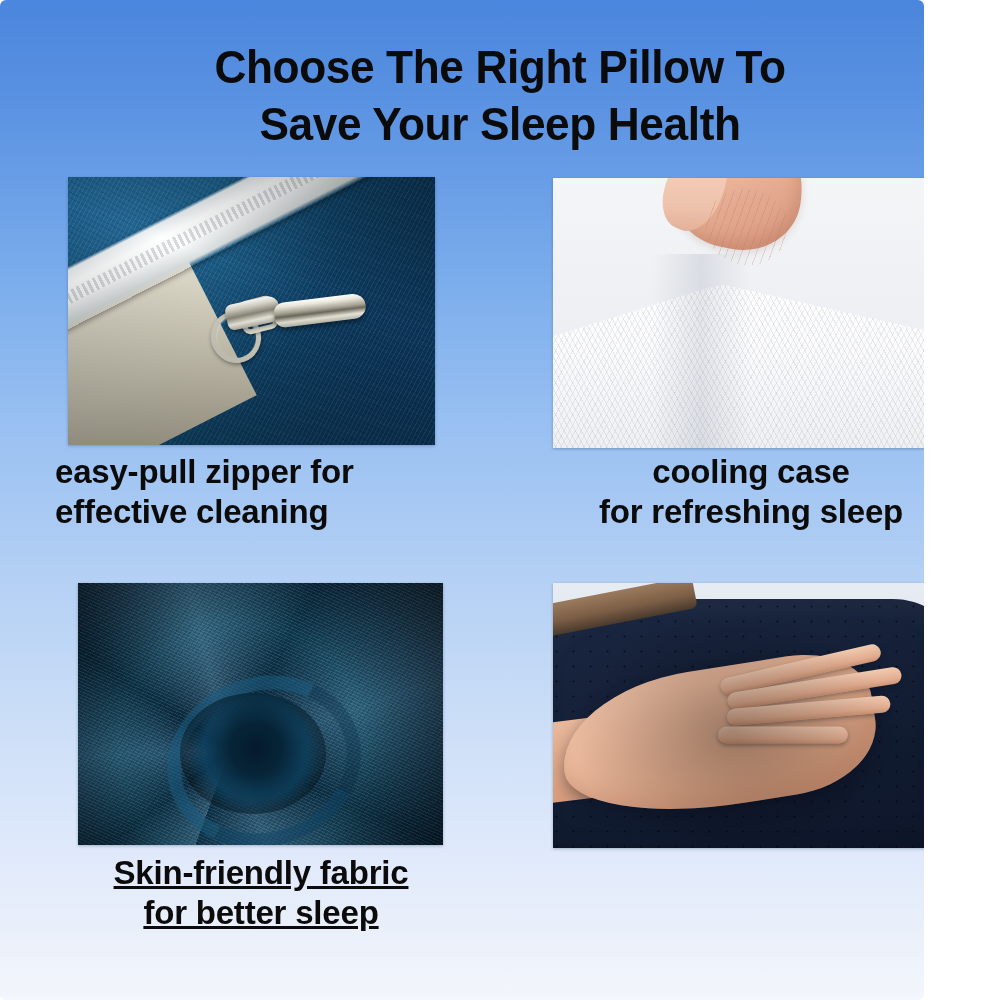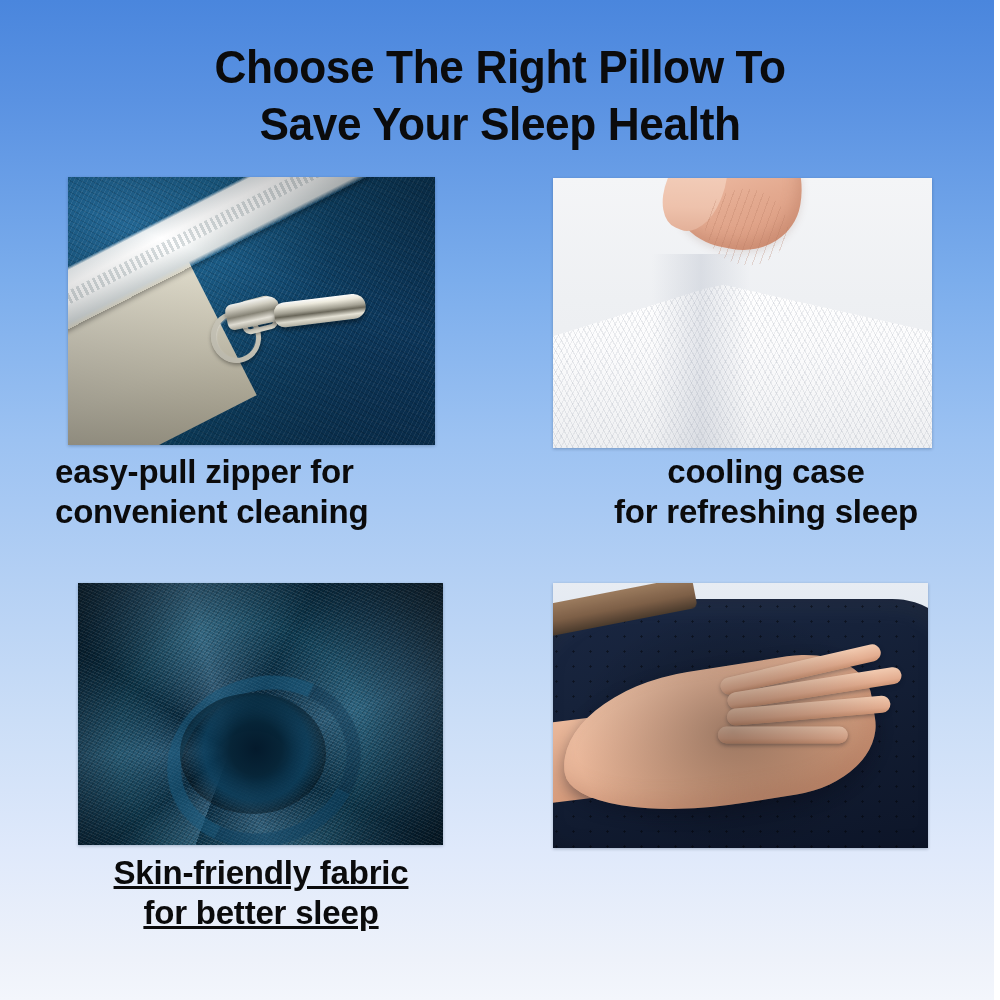--- a/index.html
+++ b/index.html
@@ -10,33 +10,34 @@
     width: 1000px;
     height: 1000px;
     overflow: hidden;
     font-family: "Liberation Sans", sans-serif;
     background: #ffffff;
   }
 
   
   #infographic {
     position: relative;
-    width: 994px;
+    width: 924px;
     height: 1000px;
     overflow: hidden;
     background: linear-gradient(to bottom,
         #4a86dd 0%,
         #5a92e2 10%,
         #7badec 28%,
         #9cc2f2 44%,
         #b4d0f4 58%,
         #cbdef7 72%,
         #dfe9fb 85%,
         #eef2fa 96%,
         #f3f6fc 100%);
+    border-radius: 6px;
   }
 
   
   #title {
     position: absolute;
     left: 0;
     top: 38px;
     width: 1000px;
     text-align: center;
     color: #0b0b0c;
@@ -335,21 +336,21 @@
     position: absolute;
     color: #0b0b0c;
     font-family: "Liberation Sans", sans-serif;
     font-weight: bold;
     font-size: 33px;
     line-height: 40px;
     letter-spacing: -0.2px;
     white-space: pre-line;
   }
   #caption-zipper  { left: 55px;  top: 452px; width: 400px; text-align: left; }
-  #caption-cooling { left: 567px; top: 452px; width: 398px; text-align: center; }
+  #caption-cooling { left: 552px; top: 452px; width: 398px; text-align: center; }
   #caption-fabric  { left: 62px;  top: 853px; width: 398px; text-align: center; text-decoration: underline; }
   #caption-foam    { left: 520px; top: 853px; width: 440px; text-align: center; }
 </style>
 </head>
 <body>
 
 <div id="infographic">
 
   <div id="title">Choose The Right Pillow To
 Save Your Sleep Health</div>
@@ -361,21 +362,21 @@
     <div class="zip-tape">
       <div class="zip-teeth"></div>
     </div>
     <div class="zip-ring"></div>
     <div class="zip-link"></div>
     <div class="zip-slider"></div>
     <div class="zip-pull"></div>
     <div class="ph-layer zip-shade"></div>
   </div>
   <div class="caption" id="caption-zipper">easy-pull zipper for
-convenient cleaning</div>
+effective cleaning</div>
 
   <div class="photo" id="photo-cooling">
     <div class="ph-layer cool-bg"></div>
     <div class="cool-thumb"></div>
     <div class="cool-nail"></div>
     <div class="cool-crease"></div>
     <div class="cool-sheet"></div>
     <div class="cool-knit"></div>
     <div class="cool-peakshade"></div>
   </div>

